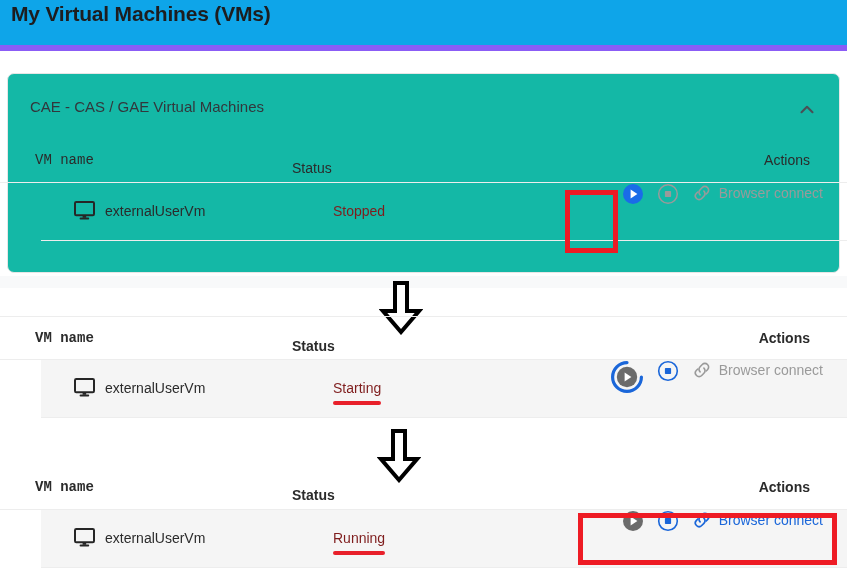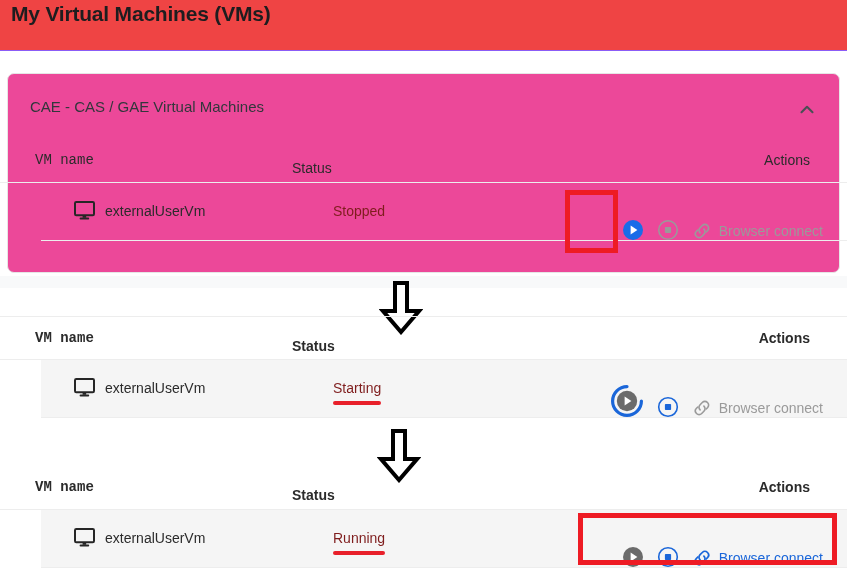--- a/index.html
+++ b/index.html
@@ -15,38 +15,38 @@
     background: #ffffff;
     color: #212529;
     position: relative;
   }
 
   
   .page-header {
     position: absolute;
     left: 0; top: 0;
     width: 847px; height: 51px;
-    background: #ef4444;
-    border-bottom: 1px solid #8b5cf6;
+    background: #0ea5e9;
+    border-bottom: 6px solid #8b5cf6;
   }
   .page-title {
     position: absolute;
     left: 11px; top: 2px;
     font-size: 21px;
     font-weight: bold;
     color: #1d1d1f;
     letter-spacing: -0.2px;
   }
 
   
   .card {
     position: absolute;
     left: 7px; top: 73px;
     width: 833px; height: 200px;
-    background: #ec4899;
+    background: #14b8a6;
     border: 1px solid #e6e6e6;
     border-radius: 7px;
   }
   .card-head {
     position: absolute;
     left: 0; top: 0;
     width: 831px; height: 66px;
   }
   .card-head-title {
     position: absolute;
@@ -110,21 +110,21 @@
     height: 4px;
     background: #e8202a;
     border-radius: 2px;
     margin-top: 5px;
   }
 
   .cell-actions {
     position: absolute;
     right: 24px; top: 0;
     height: 58px;
-    display: flex; align-items: flex-end; gap: 13px;
+    display: flex; align-items: flex-start; gap: 13px;
   }
 
   
   .ico { display: block; }
   .icon-btn {
     width: 22px; height: 22px;
     display: flex; align-items: center; justify-content: center;
     cursor: pointer;
     flex: none;
   }

